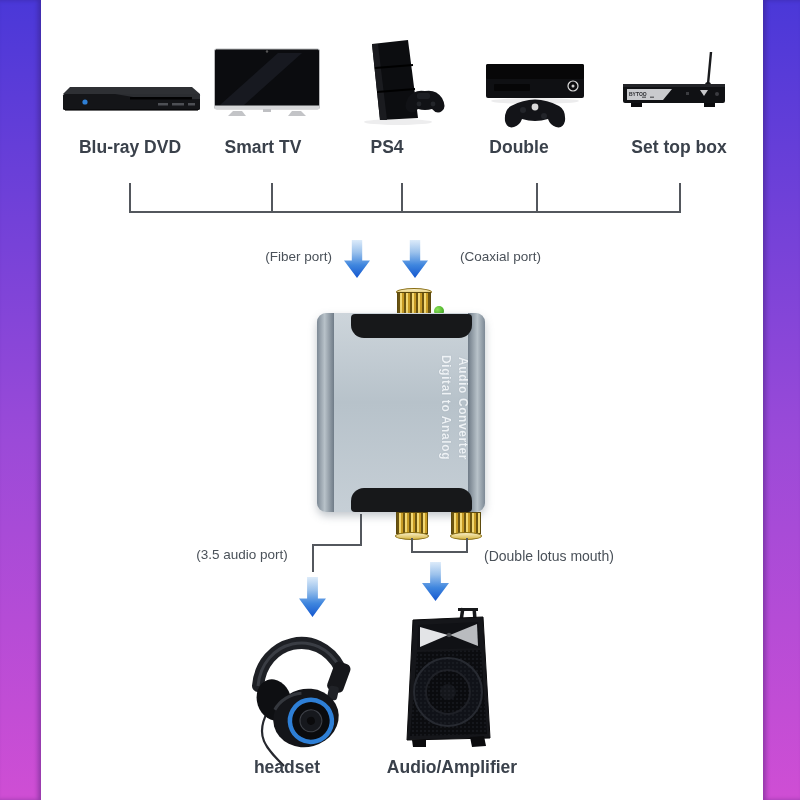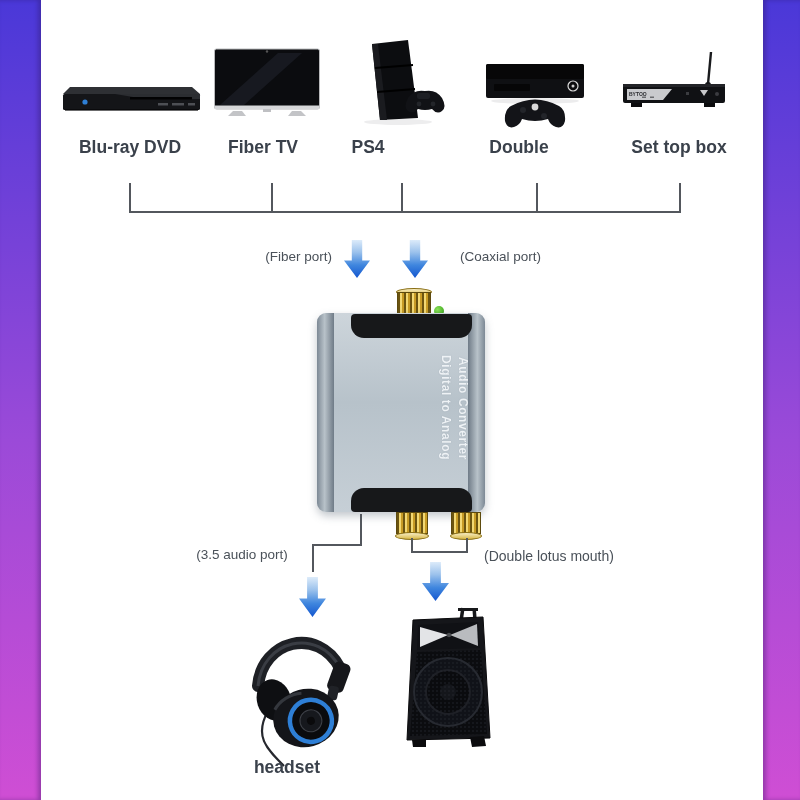--- a/index.html
+++ b/index.html
@@ -109,22 +109,22 @@
     <rect x="24" y="48.5" width="4" height="1.5" fill="#6a6b6f"></rect>
     <rect x="32" y="48.5" width="4" height="1.5" fill="#6a6b6f"></rect>
     <polygon points="82,42 90,42 86,48" fill="#c9c9cc"></polygon>
     <rect x="68" y="44" width="3" height="3" fill="#3b3c40"></rect>
     <circle cx="99" cy="46" r="2" fill="#3b3c40"></circle>
     <rect x="13" y="55" width="11" height="4" fill="#0b0b0d"></rect>
     <rect x="86" y="55" width="11" height="4" fill="#0b0b0d"></rect>
   </svg>
 
   <div class="lbl big" style="left:130px;top:137px">Blu-ray DVD</div>
-  <div class="lbl big" style="left:263px;top:137px">Fiber TV</div>
-  <div class="lbl big" style="left:368px;top:137px">PS4</div>
+  <div class="lbl big" style="left:263px;top:137px">Smart TV</div>
+  <div class="lbl big" style="left:387px;top:137px">PS4</div>
   <div class="lbl big" style="left:519px;top:137px">Double</div>
   <div class="lbl big" style="left:679px;top:137px">Set top box</div>
 
   <div class="ln" style="left:129px;top:211px;width:552px;height:2px"></div>
   <div class="ln" style="left:129px;top:183px;width:2px;height:30px"></div>
   <div class="ln" style="left:271px;top:183px;width:2px;height:30px"></div>
   <div class="ln" style="left:401px;top:183px;width:2px;height:30px"></div>
   <div class="ln" style="left:536px;top:183px;width:2px;height:30px"></div>
   <div class="ln" style="left:679px;top:183px;width:2px;height:30px"></div>
 
@@ -204,14 +204,15 @@
     <polygon points="13,46 77,44 83,128 6,130" fill="#0b0c0f"></polygon>
     <circle cx="44" cy="86" r="34" fill="#101218" stroke="#272a31" stroke-width="2"></circle>
     <circle cx="44" cy="86" r="22" fill="#0a0b0e" stroke="#1e2026" stroke-width="2"></circle>
     <circle cx="44" cy="86" r="8" fill="#14161b"></circle>
     <polygon points="13,46 77,44 83,128 6,130" fill="url(#mesh)"></polygon>
     <polygon points="8,134 22,133 22,141 9,141" fill="#0b0b0d"></polygon>
     <polygon points="66,131 80,130 82,140 68,141" fill="#0b0b0d"></polygon>
   </svg>
 
   <div class="lbl big" style="left:287px;top:757px">headset</div>
+  <div class="lbl big" style="left:452px;top:757px">Audio/Amplifier</div>
 
 </div>
 
 </body></html>

